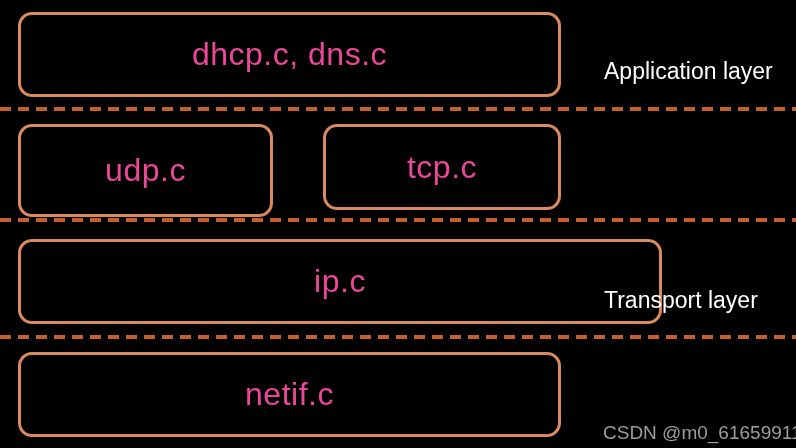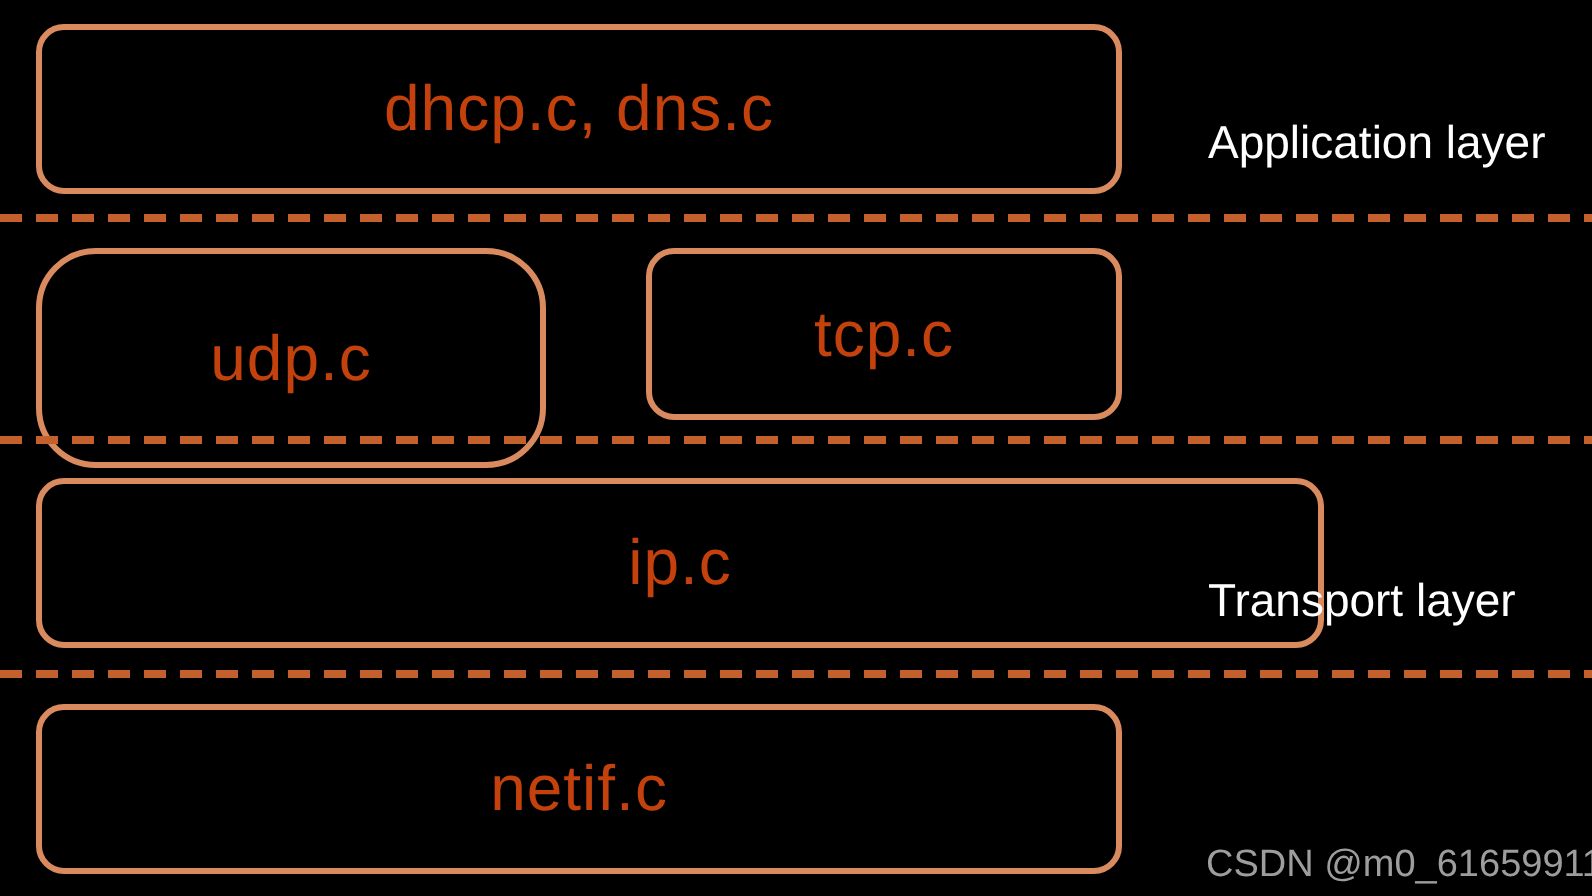--- a/index.html
+++ b/index.html
@@ -19,21 +19,21 @@
     position: absolute;
     border: 3px solid #D98A5F;
     border-radius: 14px;
     background: #000000;
     display: flex;
     align-items: center;
     justify-content: center;
     box-sizing: border-box;
   }
   .module-box .box-label {
-    color: #c2410c;
+    color: #ec4899;
     font-size: 32px;
     letter-spacing: 0.5px;
     white-space: nowrap;
   }
   .separator {
     position: absolute;
     left: 0;
     width: 796px;
     height: 4px;
     background: repeating-linear-gradient(90deg, #C4602B 0 11px, transparent 11px 18px);
@@ -63,21 +63,21 @@
 
 <div class="stage">
 
   <div class="module-box" style="left:18px; top:12px; width:543px; height:85px;">
     <span class="box-label">dhcp.c, dns.c</span>
   </div>
   <div class="layer-label" style="top:42px;">Application layer</div>
 
   <div class="separator" style="top:107px;"></div>
 
-  <div class="module-box" style="left:18px; top:124px; width:255px; height:110px;border-radius:30px;">
+  <div class="module-box" style="left:18px; top:124px; width:255px; height:93px;">
     <span class="box-label">udp.c</span>
   </div>
   <div class="module-box" style="left:323px; top:124px; width:238px; height:86px;">
     <span class="box-label">tcp.c</span>
   </div>
 
   <div class="separator" style="top:218px;"></div>
 
   <div class="module-box" style="left:18px; top:239px; width:644px; height:85px;align-items:center;">
     <span class="box-label">ip.c</span>

